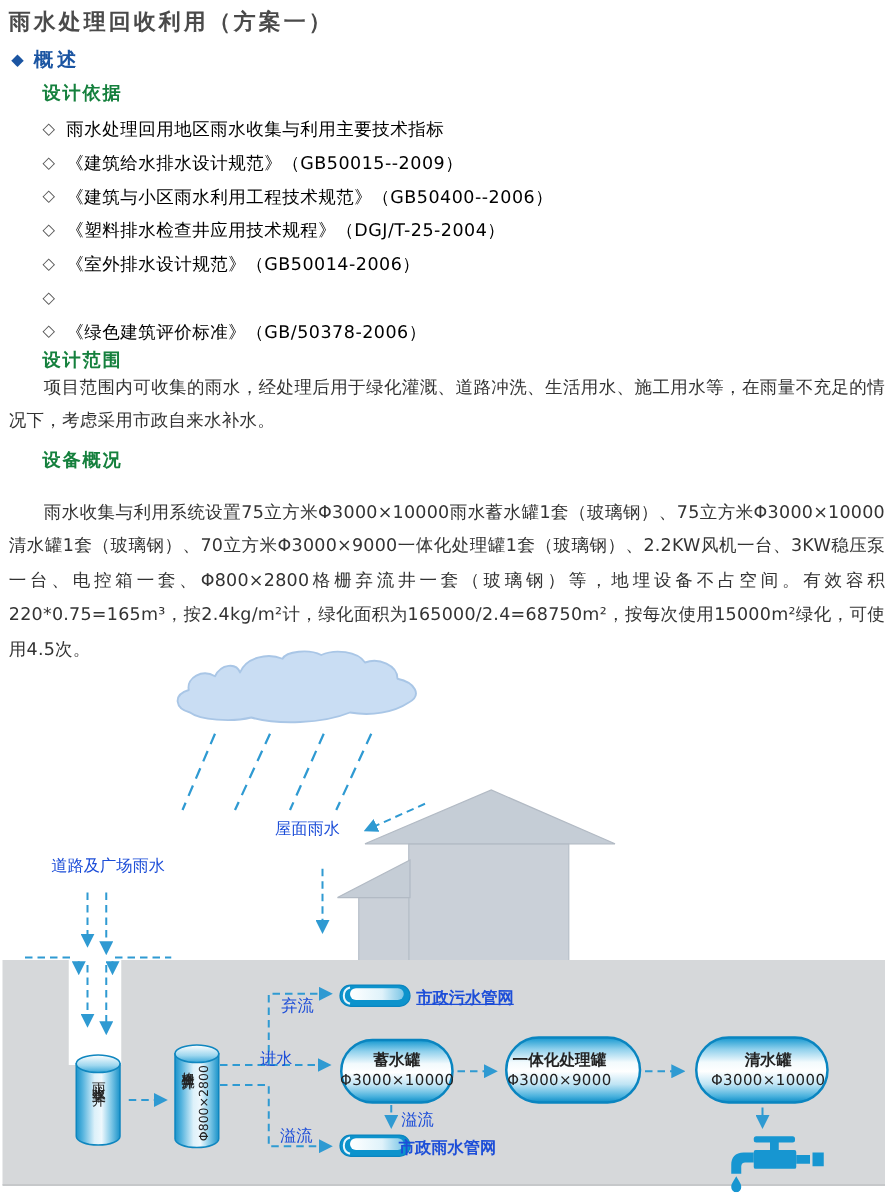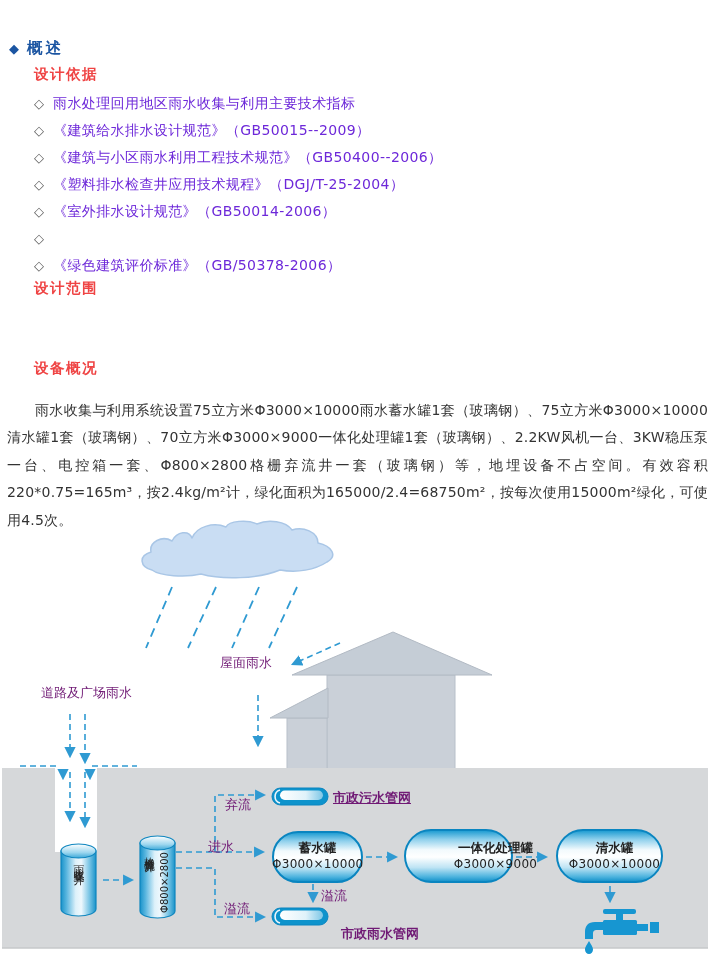--- a/index.html
+++ b/index.html
@@ -4,49 +4,50 @@
 <style>
   html,body{margin:0;padding:0;background:#fff;}
   .page{position:relative;width:715px;height:954px;background:#fff;overflow:hidden;
         font-family:"DejaVu Sans","Liberation Sans",sans-serif;color:#333;}
   
   .doc-title{position:absolute;left:7px;top:5px;font-size:17.5px;font-weight:bold;
              color:#4a4a4a;letter-spacing:2.5px;}
   .sec-head{position:absolute;left:9px;top:38px;display:flex;align-items:center;}
   .sec-head .dia{font-size:13px;color:#1b55a2;margin-right:8px;}
   .sec-head .txt{font-size:15.5px;font-weight:bold;color:#1b55a2;letter-spacing:3px;}
-  .red-h{position:absolute;left:34px;font-size:14.5px;font-weight:bold;color:#ef4444;
+  .red-h{position:absolute;left:34px;font-size:14.5px;font-weight:bold;color:#15803d;
          letter-spacing:1.5px;}
   .ref-list{position:absolute;left:34px;top:90px;margin:0;padding:0;list-style:none;}
   .ref-list li{height:27px;display:flex;align-items:center;}
   .ref-list .dia{font-size:13px;color:#555;margin-right:9px;flex:none;}
-  .ref-list .itxt{font-size:14px;color:#6d28d9;letter-spacing:0.4px;white-space:nowrap;}
+  .ref-list .itxt{font-size:14px;color:#000000;letter-spacing:0.4px;white-space:nowrap;}
   .para{position:absolute;left:7px;width:701px;font-size:14px;line-height:27.4px;
         color:#333;text-align:justify;text-indent:2em;letter-spacing:0.2px;margin:0;}
   
   .diagram{position:absolute;left:0;top:500px;width:715px;height:454px;}
   .diagram svg{position:absolute;left:0;top:0;}
-  .dlabel{position:absolute;font-size:13px;color:#701a75;white-space:nowrap;}
+  .dlabel{position:absolute;font-size:13px;color:#1d4ed8;white-space:nowrap;}
   .dlabel.bold{font-weight:600;}
   .tank-label{position:absolute;text-align:center;line-height:16px;color:#222;}
   .tank-label .tname{font-size:12.5px;font-weight:bold;display:block;}
   .tank-label .tsize{font-size:12px;display:block;letter-spacing:0.3px;}
   .vlabel{position:absolute;writing-mode:vertical-rl;text-orientation:upright;
           font-size:11px;color:#222;letter-spacing:2px;line-height:1;}
   .gridwell{position:absolute;left:140px;top:346px;width:35px;height:78px;}
   .gridwell .gname{position:absolute;left:3px;top:3px;writing-mode:vertical-rl;
                    text-orientation:upright;font-size:10.5px;color:#222;letter-spacing:1px;}
   .gridwell .gsize{position:absolute;left:-12px;top:31px;width:72px;text-align:center;
                    transform:rotate(-90deg);font-size:10px;color:#222;}
 </style>
 </head>
 <body>
 
 <div class="page">
 
+  <div class="doc-title">雨水处理回收利用（方案一）</div>
 
   <div class="sec-head">
     <span class="dia">◆</span>
     <span class="txt">概述</span>
   </div>
 
   <div class="red-h" style="top:65px;">设计依据</div>
   <ul class="ref-list">
     <li>
         <span class="dia">◇</span>
@@ -71,20 +72,21 @@
     <li>
         <span class="dia">◇</span>
       </li>
     <li>
         <span class="dia">◇</span>
         <span class="itxt">《绿色建筑评价标准》（GB/50378-2006）</span>
       </li>
   </ul>
 
   <div class="red-h" style="top:279px;">设计范围</div>
+  <p class="para" style="top:297px;">项目范围内可收集的雨水，经处理后用于绿化灌溉、道路冲洗、生活用水、施工用水等，在雨量不充足的情况下，考虑采用市政自来水补水。</p>
 
   <div class="red-h" style="top:359px;">设备概况</div>
   <p class="para" style="top:397px;">雨水收集与利用系统设置75立方米Φ3000×10000雨水蓄水罐1套（玻璃钢）、75立方米Φ3000×10000清水罐1套（玻璃钢）、70立方米Φ3000×9000一体化处理罐1套（玻璃钢）、2.2KW风机一台、3KW稳压泵一台、电控箱一套、Φ800×2800格栅弃流井一套（玻璃钢）等，地埋设备不占空间。有效容积220*0.75=165m³，按2.4kg/m²计，绿化面积为165000/2.4=68750m²，按每次使用15000m²绿化，可使用4.5次。</p>
 
   <div class="diagram">
 
     <svg width="715" height="454" viewBox="0 0 715 454">
       <defs>
         <marker id="arr" viewBox="0 0 10 10" refX="8" refY="5" markerWidth="7" markerHeight="7" orient="auto-start-reverse">
           <path d="M0,0 L10,5 L0,10 z" fill="#2f9ad2"></path>
@@ -202,27 +204,27 @@
       </g>
     </svg>
 
     <div class="dlabel" style="left:220px;top:154px;">屋面雨水</div>
     <div class="dlabel" style="left:41px;top:184px;">道路及广场雨水</div>
     <div class="dlabel" style="left:225px;top:296px;">弃流</div>
     <div class="dlabel" style="left:208px;top:338px;">进水</div>
     <div class="dlabel" style="left:321px;top:387px;">溢流</div>
     <div class="dlabel" style="left:224px;top:400px;">溢流</div>
     <div class="dlabel bold" style="left:333px;top:289px;text-decoration:underline;">市政污水管网</div>
-    <div class="dlabel bold" style="left:341px;top:409px;margin-top:16px;">市政雨水管网</div>
+    <div class="dlabel bold" style="left:319px;top:409px;">市政雨水管网</div>
 
     <div class="tank-label" style="left:272px;top:340px;width:91px;">
       <span class="tname">蓄水罐</span>
       <span class="tsize">Φ3000×10000</span>
     </div>
-    <div class="tank-label" style="left:404px;top:340px;width:87px;margin-left:48px;">
+    <div class="tank-label" style="left:404px;top:340px;width:87px;">
       <span class="tname">一体化处理罐</span>
       <span class="tsize">Φ3000×9000</span>
     </div>
     <div class="tank-label" style="left:556px;top:340px;width:117px;">
       <span class="tname">清水罐</span>
       <span class="tsize">Φ3000×10000</span>
     </div>
 
     <div class="vlabel" style="left:73px;top:357px;">雨水收集井</div>
 

